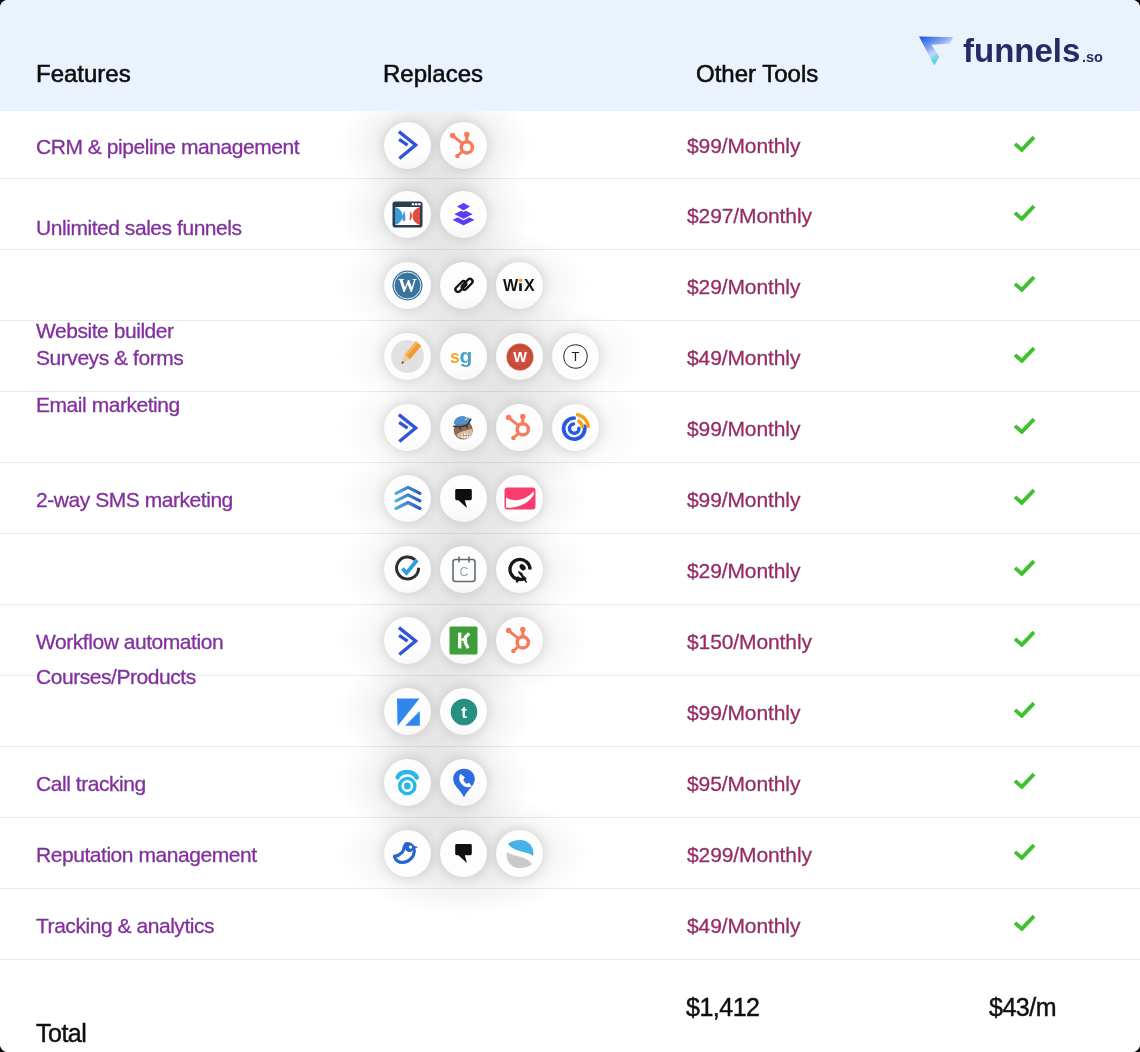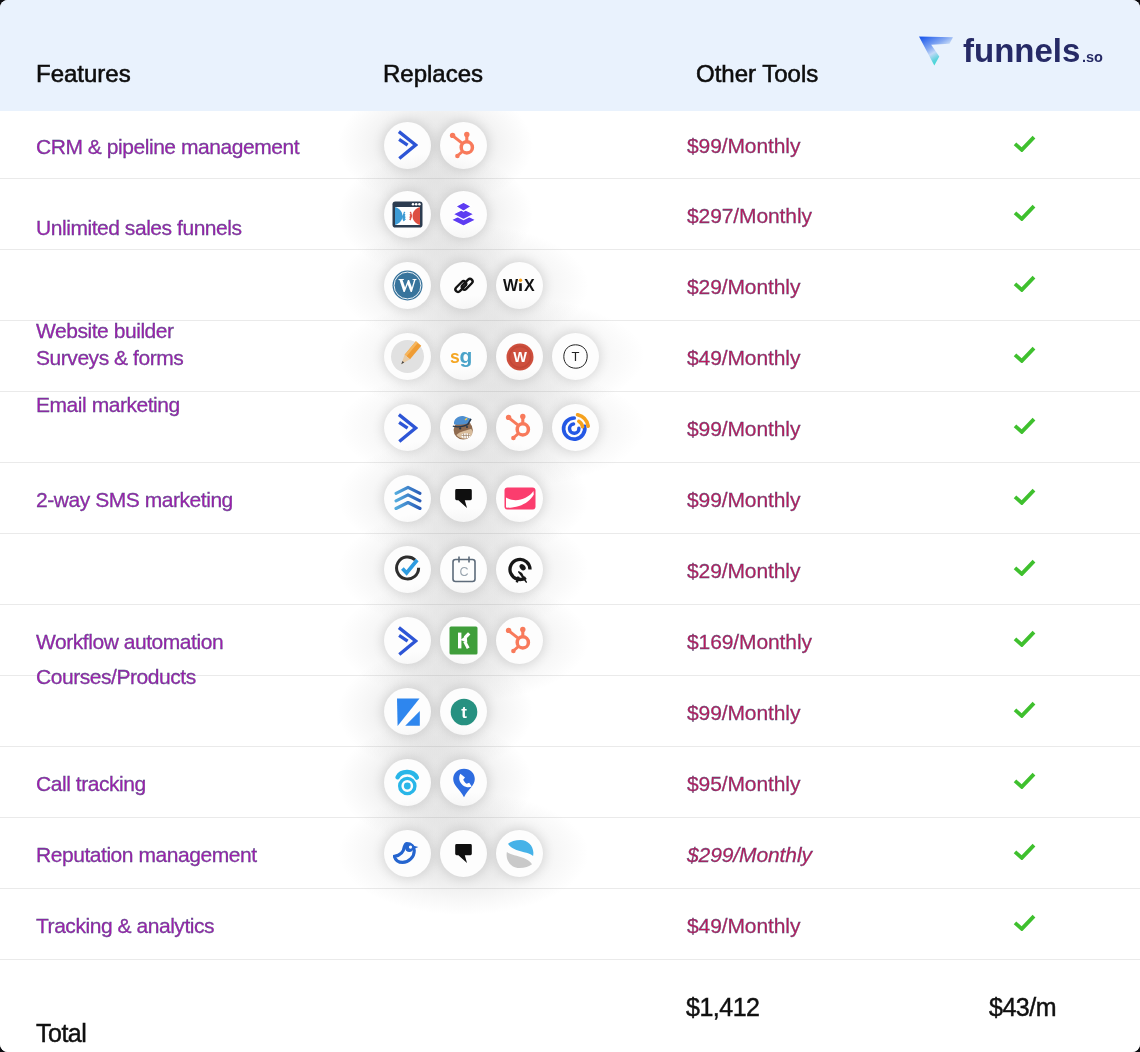--- a/index.html
+++ b/index.html
@@ -291,21 +291,21 @@
 <circle cx="18.8" cy="4.4" r="2.7" stroke="none"></circle>
 <line x1="14.4" y1="13.4" x2="5.8" y2="6.6" stroke-width="3.1"></line>
 <circle cx="4.6" cy="5.4" r="2.7" stroke="none"></circle>
 <line x1="14.8" y1="21.2" x2="10.4" y2="25" stroke-width="2.9"></line>
 <circle cx="9.4" cy="26" r="2.3" stroke="none"></circle>
           </g>
         </svg>
       </div>
 </div>
 <span class="fname" style="top:630.0px;">Workflow automation</span>
-<span class="price" style="top:629.5px;">$169/Monthly</span>
+<span class="price" style="top:629.5px;">$150/Monthly</span>
 <svg class="chk" style="top:630.0px;" width="23" height="17" viewBox="0 0 23 17">
 <polyline points="2,8.8 8.8,14.9 21,2.1" fill="none" stroke="#3fc02e" stroke-width="3.8"></polyline>
     </svg>
 <div class="row" style="top:676px;height:71px;"></div>
 <div class="icons" style="top:688.0px;">
 <div class="ic">
         <svg width="29" height="30" viewBox="0 0 29 30">
           <g fill="#2e86ee">
 <polygon points="4,1.5 26.5,1.5 4.6,29"></polygon>
 <polygon points="12.2,28.7 26.8,28.7 26.8,14"></polygon>
@@ -367,21 +367,21 @@
 <div class="ic">
         <svg width="32" height="32" viewBox="0 0 32 32">
           <g transform="translate(32,0) scale(-1,1)">
 <path d="M15.4 2.0 C8.4 2.0 2.8 7.5 2.6 14.8 C2.6 15.9 2.7 16.9 2.9 17.9 C8.3 14 15.4 14.4 22.2 10.8 C24.8 9.4 26.8 7.7 28 5.8 C25.2 3.4 20.9 2.0 15.4 2.0 Z" fill="#45b2e8"></path>
 <path d="M16.6 30.0 C23.6 30.0 29.2 24.5 29.4 17.2 C29.4 16.1 29.3 15.1 29.1 14.1 C23.7 18 16.6 17.6 9.8 21.2 C7.2 22.6 5.2 24.3 4.0 26.2 C6.8 28.6 11.1 30.0 16.6 30.0 Z" fill="#c9c9c9"></path>
           </g>
         </svg>
       </div>
 </div>
 <span class="fname" style="top:843.0px;">Reputation management</span>
-<span class="price" style="top:842.5px;font-style:italic;">$299/Monthly</span>
+<span class="price" style="top:842.5px;">$299/Monthly</span>
 <svg class="chk" style="top:843.0px;" width="23" height="17" viewBox="0 0 23 17">
 <polyline points="2,8.8 8.8,14.9 21,2.1" fill="none" stroke="#3fc02e" stroke-width="3.8"></polyline>
     </svg>
 <div class="row" style="top:889px;height:71px;"></div>
 <span class="fname" style="top:914.0px;">Tracking &amp; analytics</span>
 <span class="price" style="top:913.5px;">$49/Monthly</span>
 <svg class="chk" style="top:914.0px;" width="23" height="17" viewBox="0 0 23 17">
 <polyline points="2,8.8 8.8,14.9 21,2.1" fill="none" stroke="#3fc02e" stroke-width="3.8"></polyline>
     </svg>
 <span class="htxt" style="left:36px;">Features</span>

